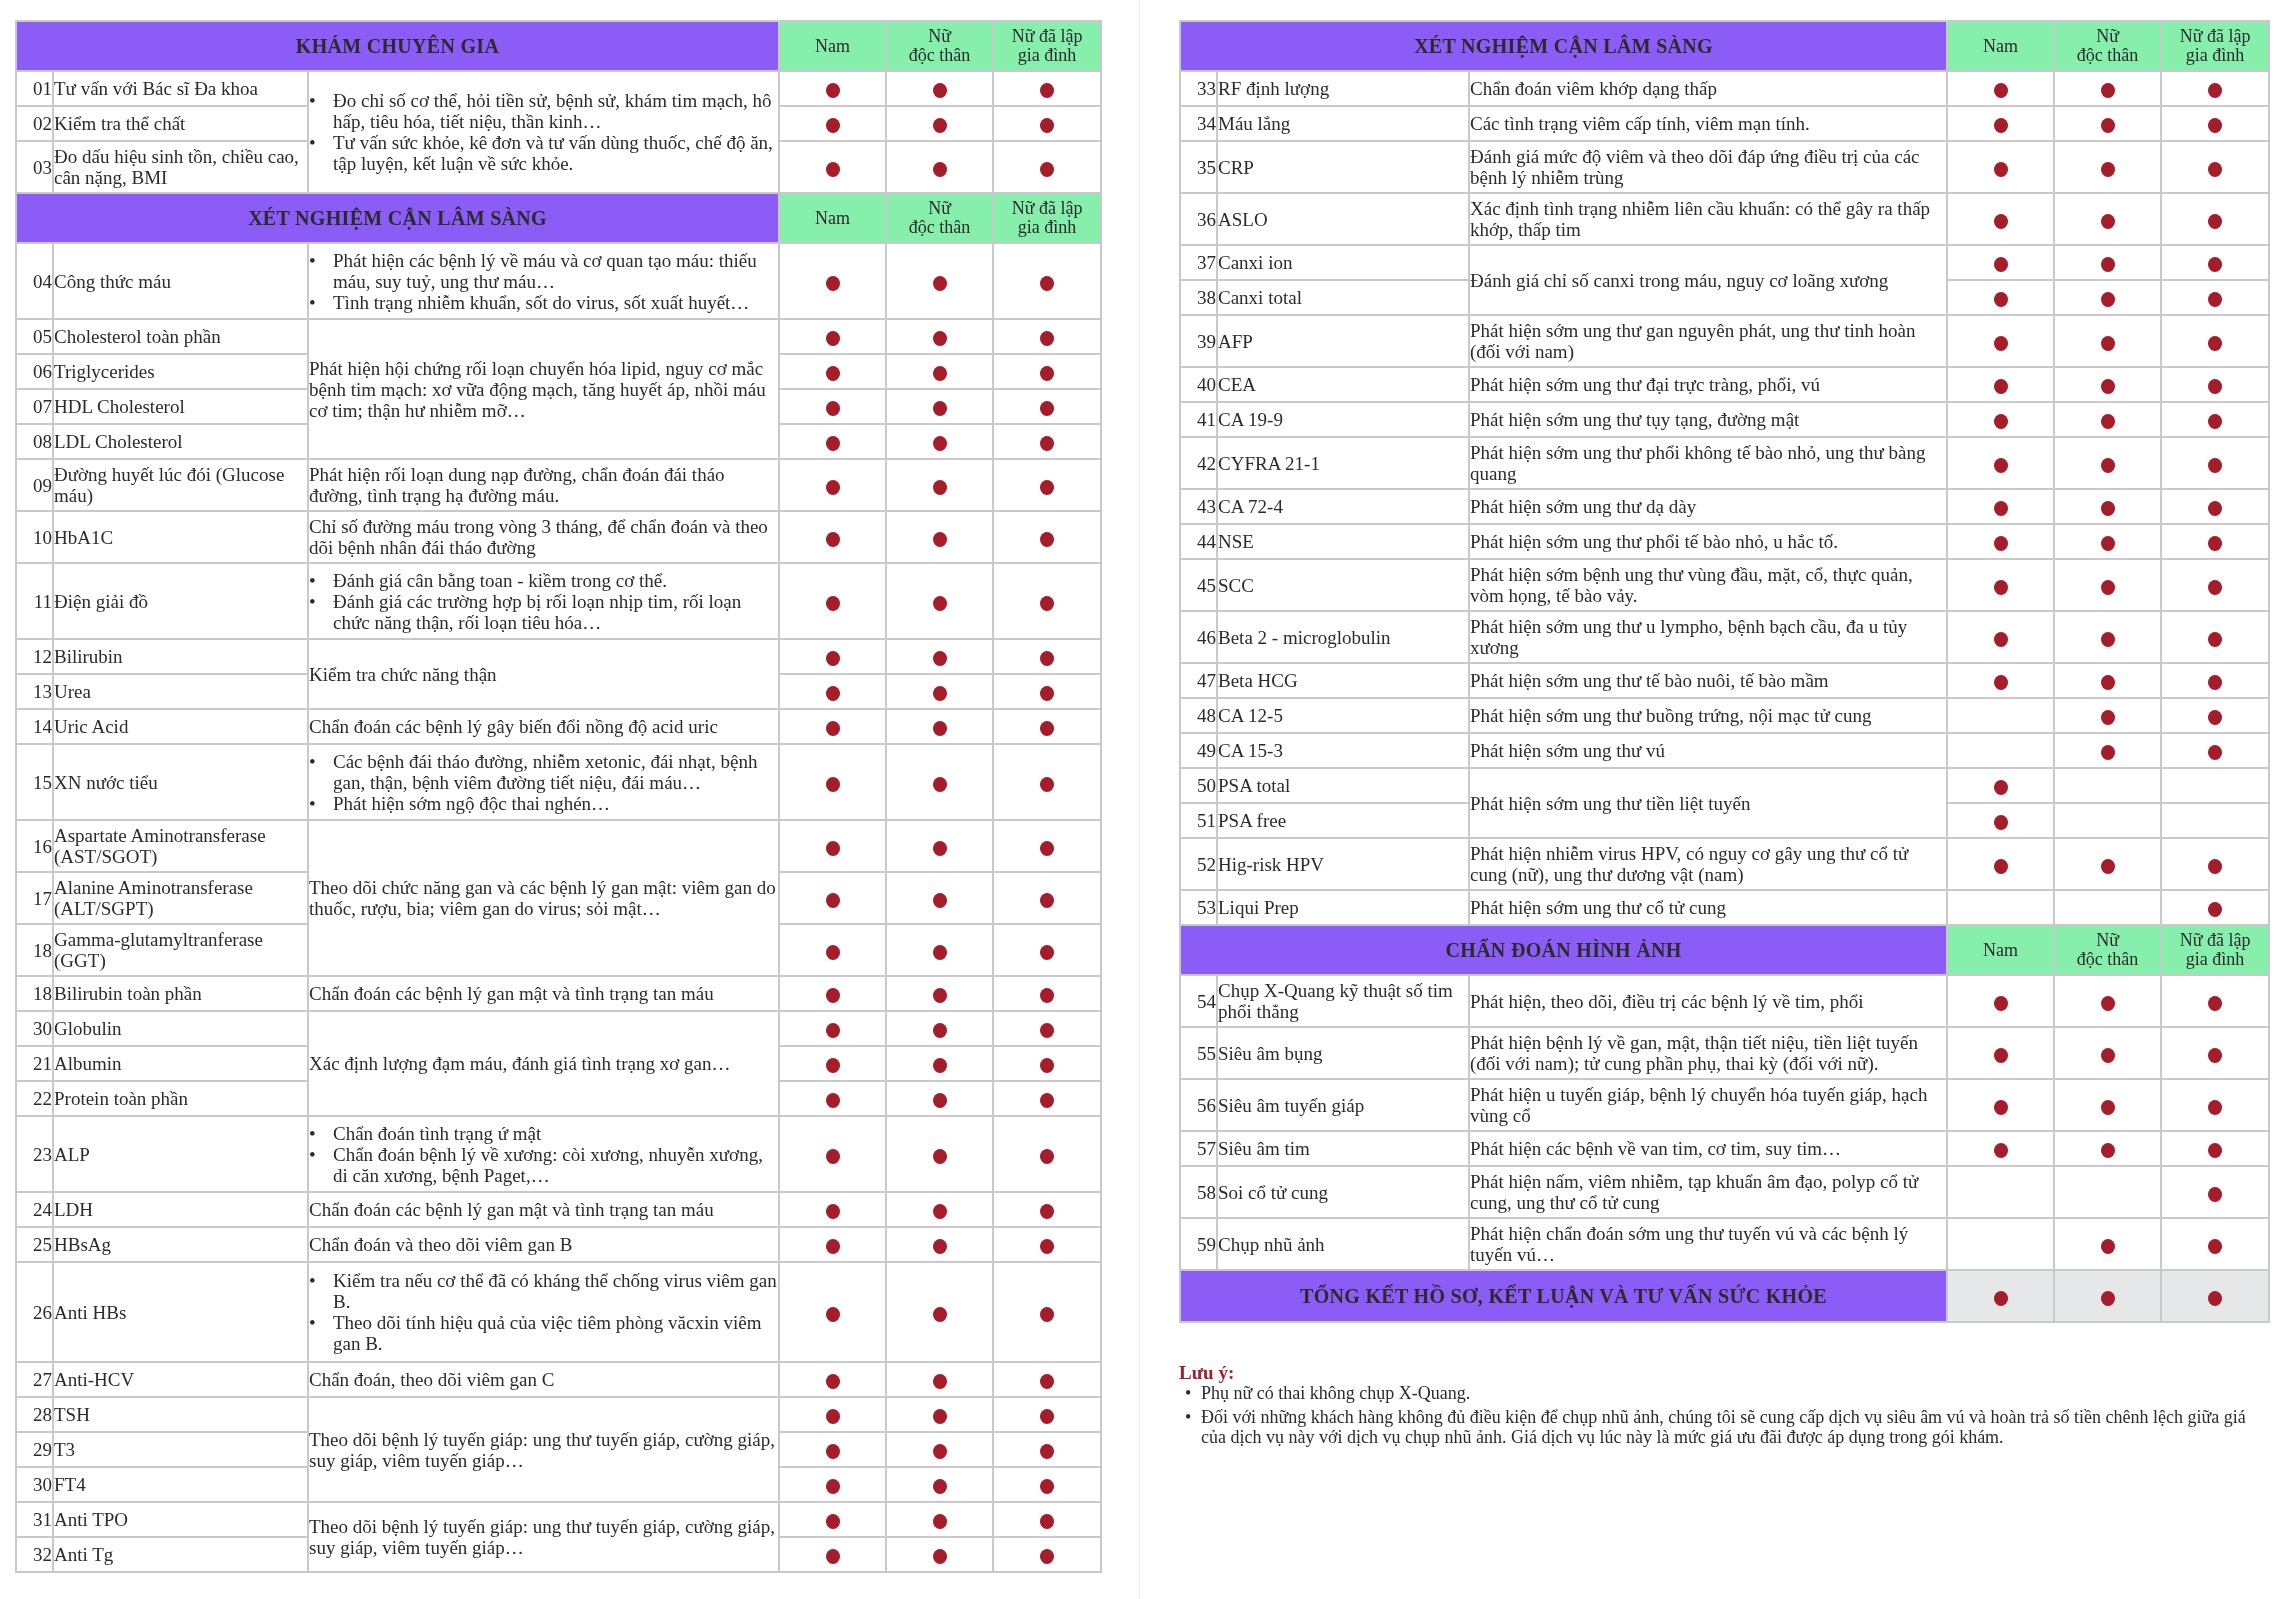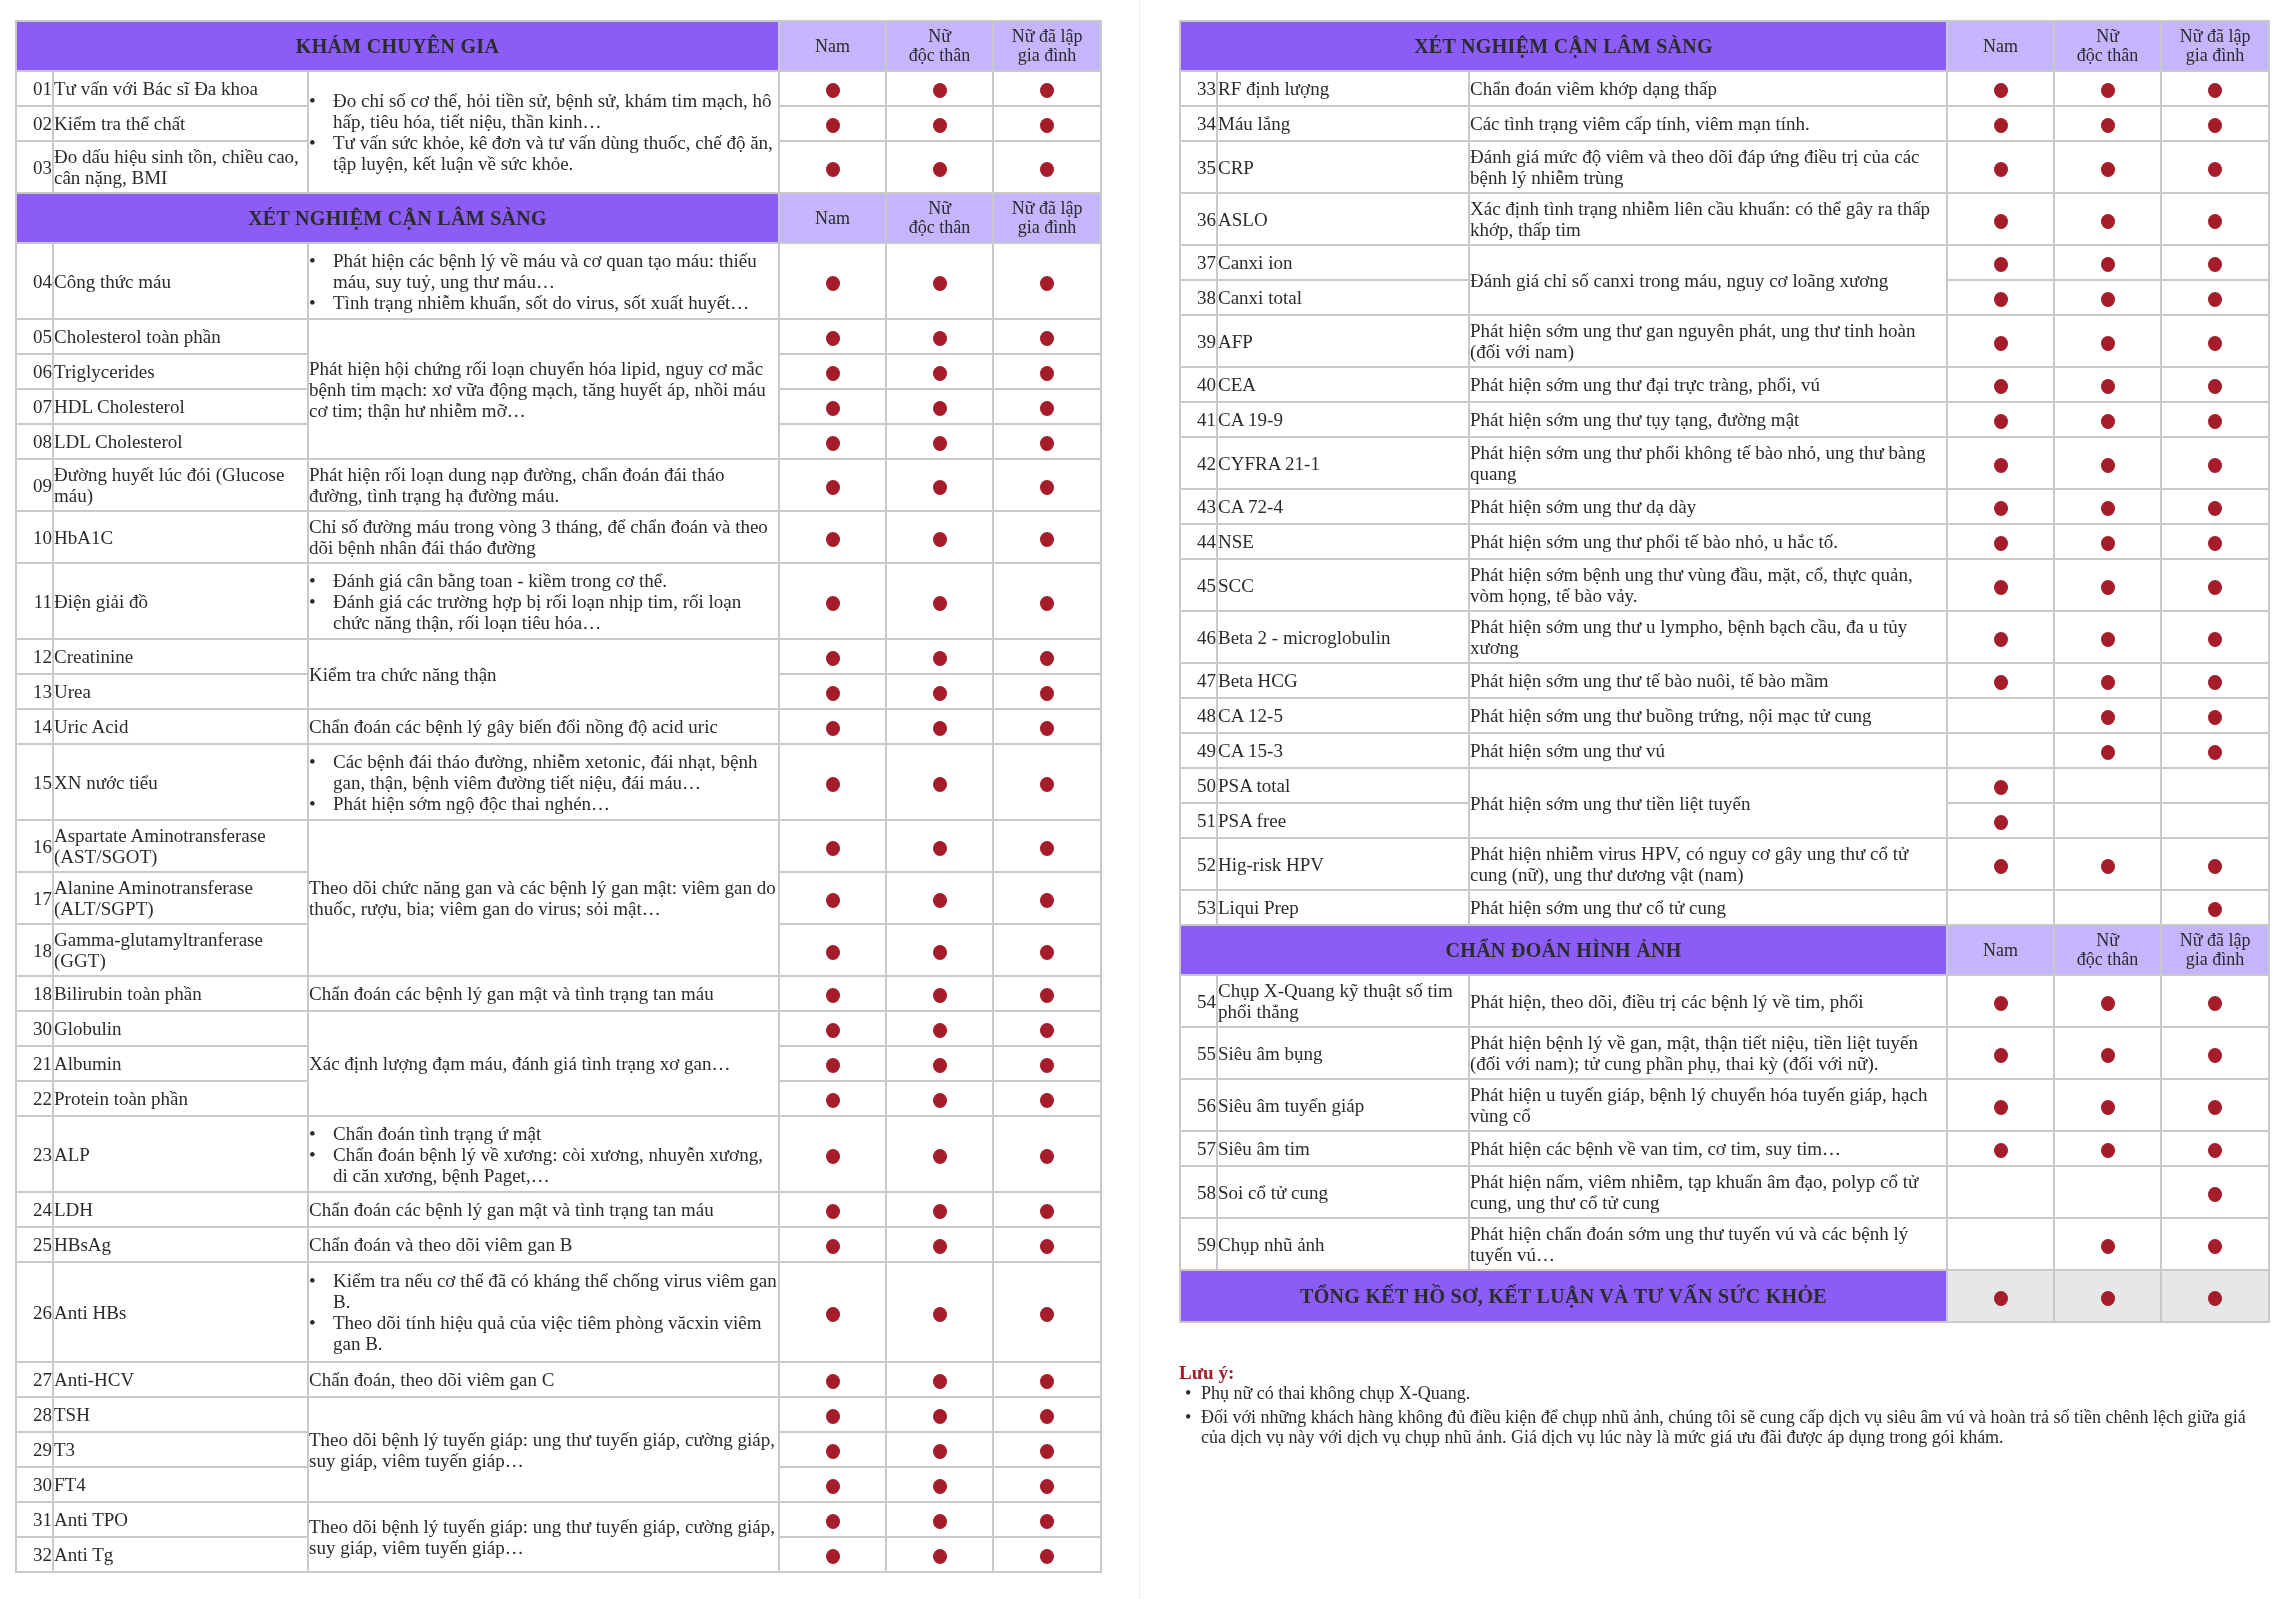--- a/index.html
+++ b/index.html
@@ -13,21 +13,21 @@
     font-size: 19px; line-height: 21px;
   }
   #left-table { left: 15px; top: 20px; width: 1086px; }
   #right-table { left: 1179px; top: 20px; width: 1090px; }
   table.pk td, table.pk th { border: 2px solid #c9c9cb; padding: 0; vertical-align: middle; }
   table.pk th.sec {
     background: #8b5cf6; font-weight: bold; font-size: 20px; text-align: center; letter-spacing: 0.3px;
     height: 48px;
   }
   table.pk th.colh {
-    background: #c4b5fd; font-weight: normal; font-size: 18px; line-height: 19px; text-align: center;
+    background: #86efac; font-weight: normal; font-size: 18px; line-height: 19px; text-align: center;
   }
   td.num { text-align: right; font-size: 19px; }
   td.name { padding-left: 10px; padding-right: 6px; }
   td.desc { padding-left: 14px; padding-right: 10px; }
   td.desc ul { margin: 0; padding: 0; list-style: none; }
   td.desc li { position: relative; padding-left: 24px; }
   td.desc li::before { content: "\2022"; position: absolute; left: 0; top: 0; }
   td.mark { text-align: center; }
   .dot { display: inline-block; width: 14px; height: 15px; border-radius: 50%; background: #a51c2a; vertical-align: middle; }
   tr.h35 { height: 35px; }
@@ -161,21 +161,21 @@
             <li>Đánh giá cân bằng toan - kiềm trong cơ thể.</li>
             <li>Đánh giá các trường hợp bị rối loạn nhịp tim, rối loạn chức năng thận, rối loạn tiêu hóa…</li>
           </ul>
         </td>
         <td class="mark"><span class="dot"></span></td>
         <td class="mark"><span class="dot"></span></td>
         <td class="mark"><span class="dot"></span></td>
       </tr>
       <tr class="h35">
         <td class="num">12</td>
-        <td class="name">Creatinine</td>
+        <td class="name">Bilirubin</td>
         <td class="desc" rowspan="2">Kiểm tra chức năng thận</td>
         <td class="mark"><span class="dot"></span></td>
         <td class="mark"><span class="dot"></span></td>
         <td class="mark"><span class="dot"></span></td>
       </tr>
       <tr class="h35">
         <td class="num">13</td>
         <td class="name">Urea</td>
         <td class="mark"><span class="dot"></span></td>
         <td class="mark"><span class="dot"></span></td>

